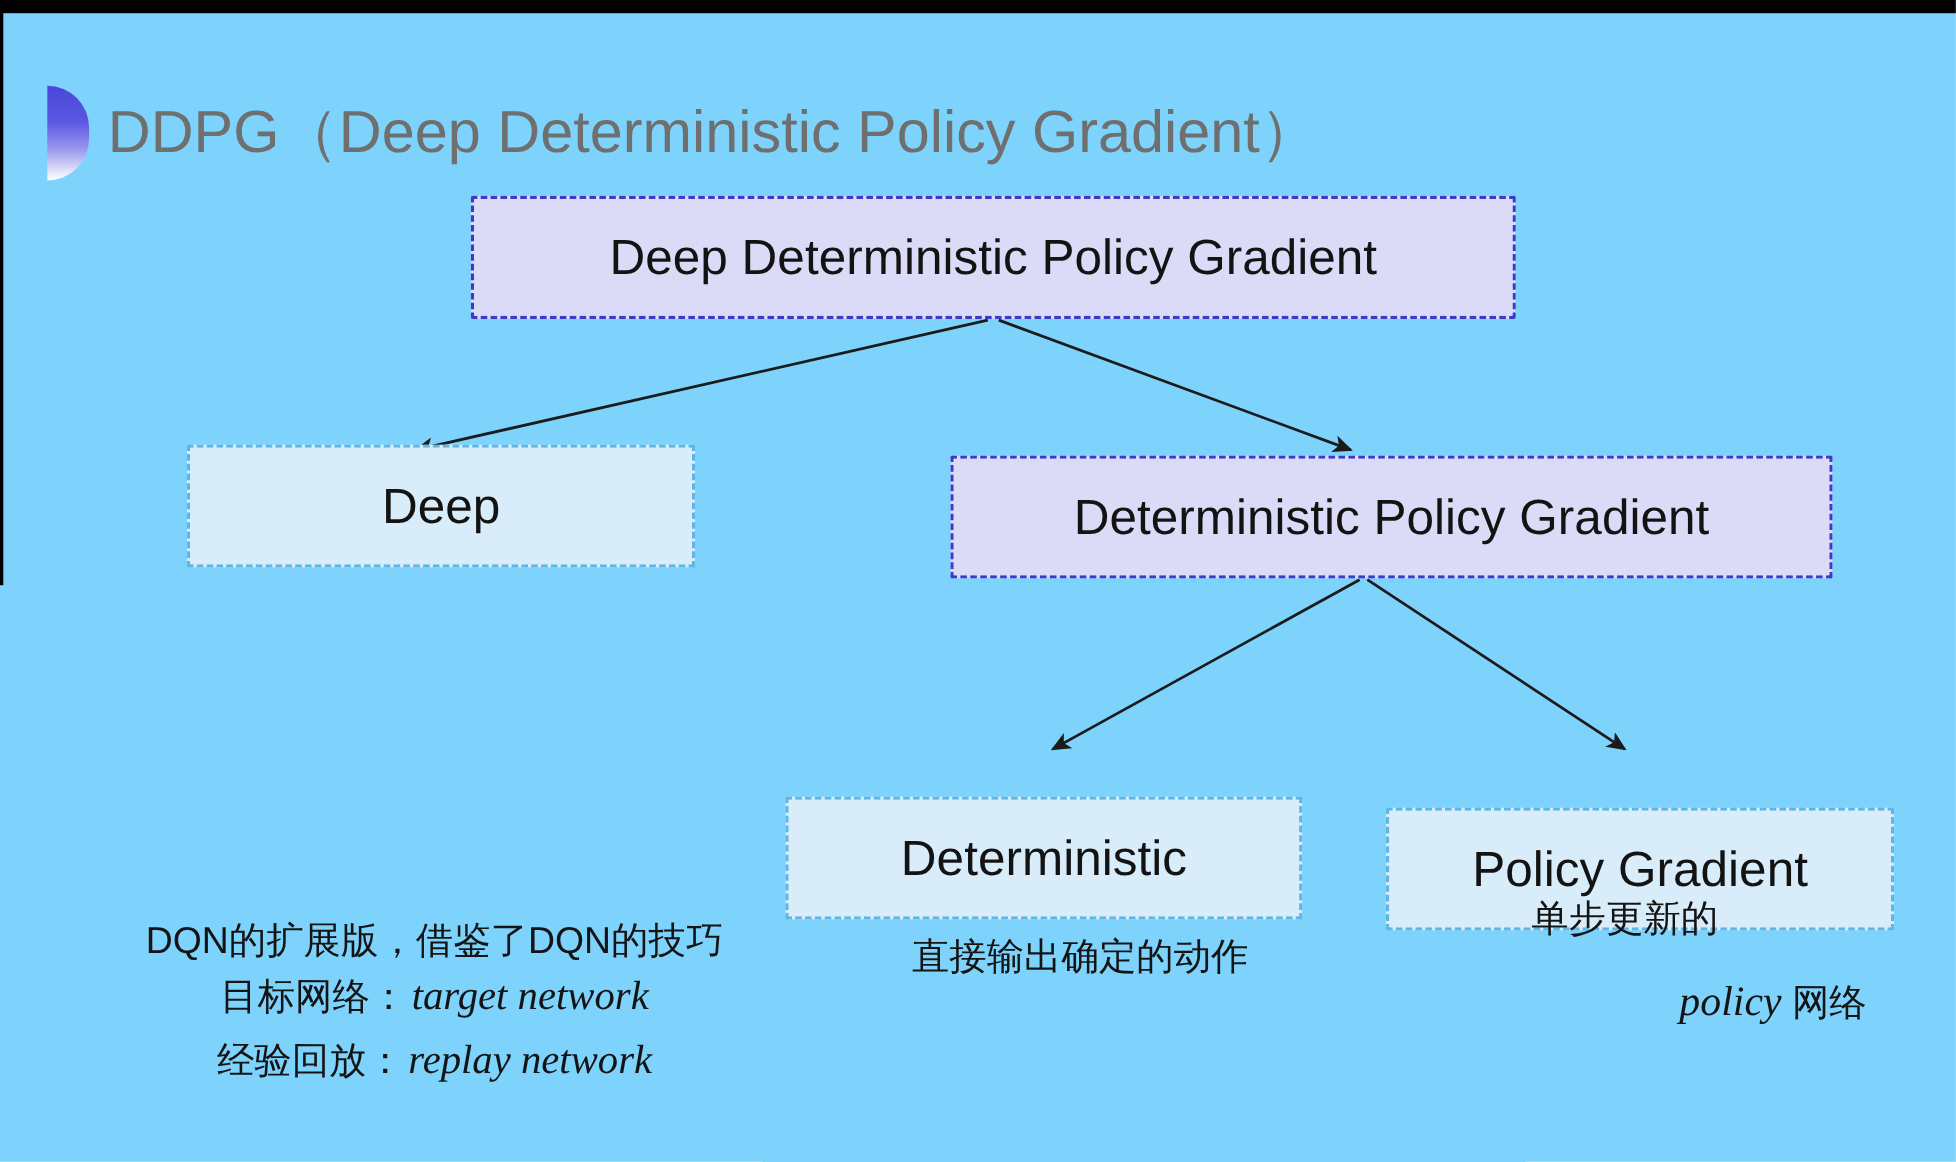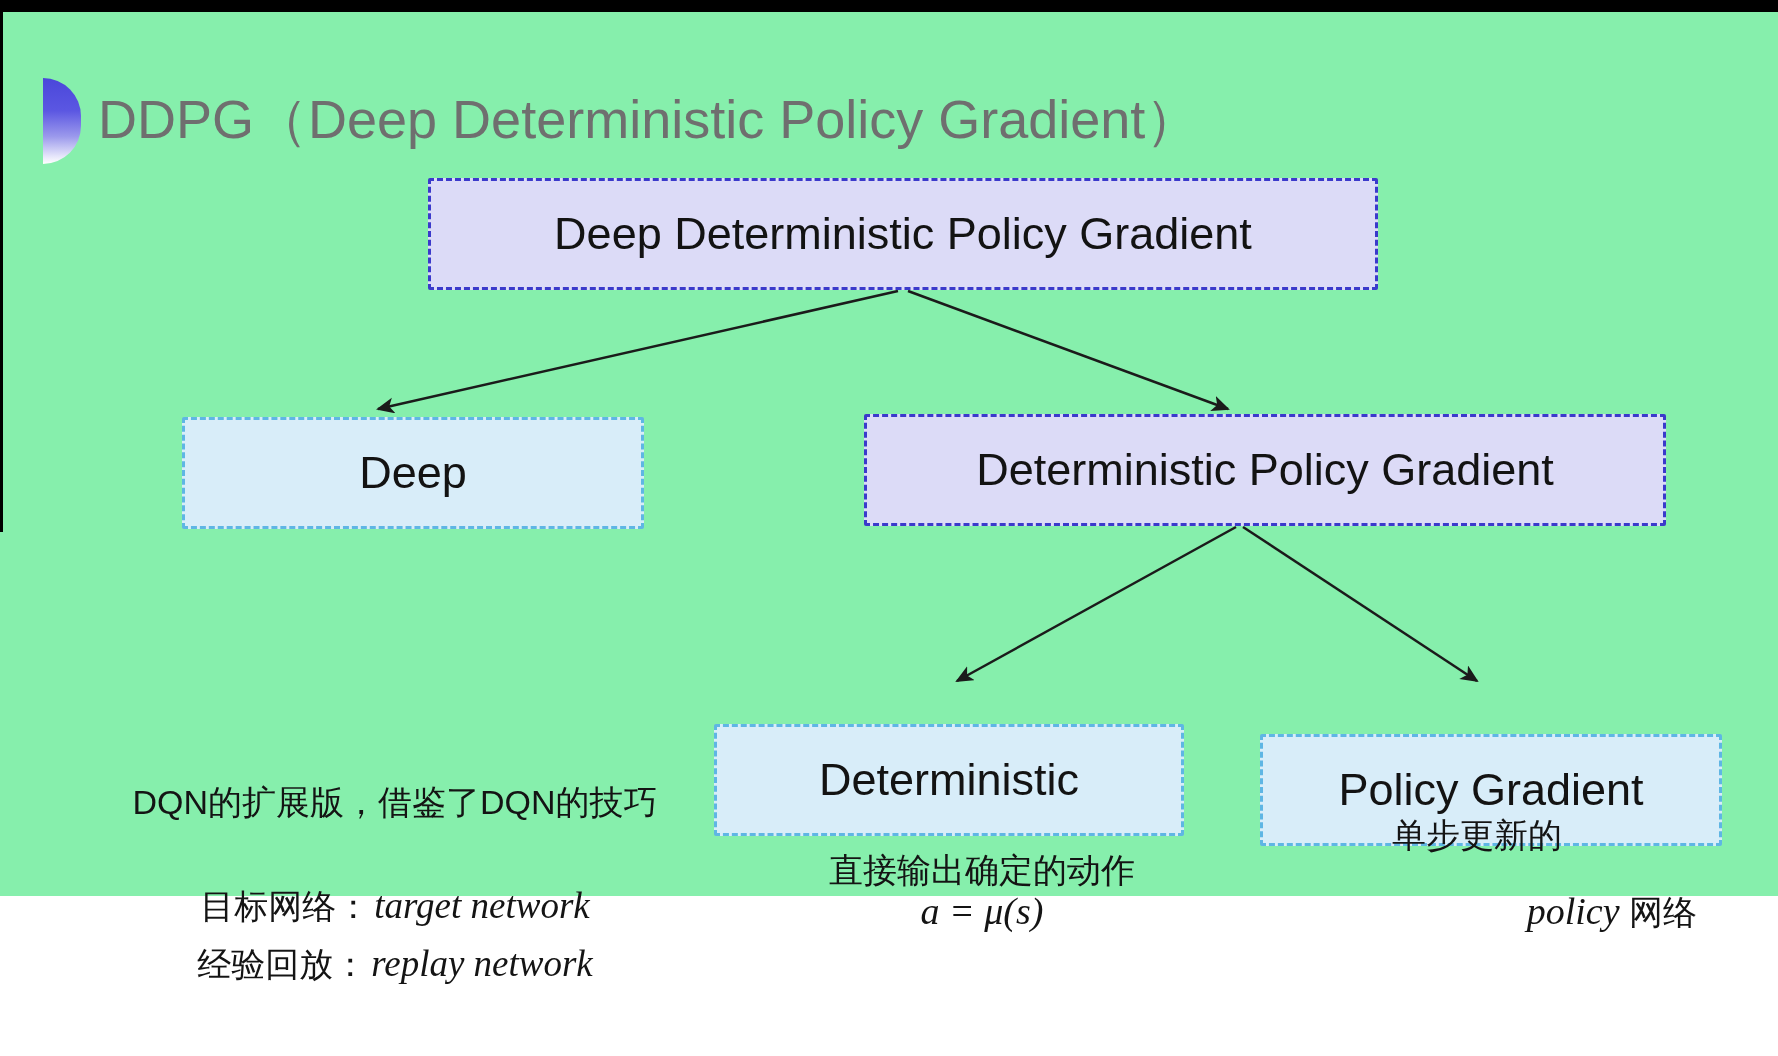--- a/index.html
+++ b/index.html
@@ -2,21 +2,21 @@
 <html><head>
 <meta charset="utf-8">
 <style>
   html, body { margin: 0; padding: 0; }
   body {
     width: 1778px; height: 1056px;
     background: #ffffff;
     font-family: "Liberation Sans", sans-serif;
     overflow: hidden;
   }
-  .slide { position: relative; width: 1778px; height: 896px; background: #86efac; }
+  .slide { position: relative; width: 1778px; height: 1056px; background: #7dd3fc; }
 
   .top-bar { position: absolute; left: 0; top: 0; width: 1778px; height: 12px; background: #000000; }
   .left-line { position: absolute; left: 0; top: 0; width: 3px; height: 532px; background: #000000; }
 
   .bullet {
     position: absolute; left: 43px; top: 78px; width: 38px; height: 86px;
     border-radius: 0 86px 86px 0;
     background: linear-gradient(180deg, #4a47da 0%, #5b57e2 38%, #9b99ec 68%, #e9e9fb 92%, #ffffff 100%);
   }
 
@@ -30,21 +30,21 @@
     position: absolute; box-sizing: border-box;
     display: flex; align-items: center; justify-content: center;
     border-radius: 2px; border: 3px dashed;
     font-size: 45px; color: #131313; font-weight: 400;
     white-space: nowrap;
   }
   .node.purple { background: #dcdbf7; border-color: #3b3acb; }
   .node.blue   { background: #d8edf9; border-color: #5fb6e4; }
 
   #node-root { left: 428px; top: 178px; width: 950px; height: 112px; }
-  #node-deep { left: 170px; top: 417px; width: 462px; height: 112px; margin-left: 12px; }
+  #node-deep { left: 170px; top: 404px; width: 462px; height: 112px; }
   #node-dpg  { left: 864px; top: 414px; width: 802px; height: 112px; }
   #node-det  { left: 714px; top: 724px; width: 470px; height: 112px; }
   #node-pg   { left: 1260px; top: 686px; width: 462px; height: 112px; margin-top: 48px; }
 
   .arrows { position: absolute; left: 0; top: 0; width: 1778px; height: 1056px; pointer-events: none; }
   .arrows line { stroke: #1b1b1b; stroke-width: 2.5; }
 
   .note {
     position: absolute; text-align: center;
     font-size: 34px; color: #141414; font-weight: 500;
@@ -52,21 +52,21 @@
   }
   .term {
     font-family: "Liberation Serif", serif;
     font-style: italic; font-weight: 500; font-size: 37px;
     margin-left: 4px;
   }
   .math {
     font-family: "Liberation Serif", serif;
     font-style: italic; font-weight: 500; font-size: 38px;
   }
-  #note-left-1  { left: 100px;  top: 780px; width: 590px; }
+  #note-left-1  { left: 100px;  top: 833px; width: 590px; }
   #note-left-2  { left: 100px;  top: 884px; width: 590px; }
   #note-left-3  { left: 100px;  top: 942px; width: 590px; }
   #note-mid-1   { left: 762px;  top: 848px; width: 440px; }
   #note-mid-2   { left: 762px;  top: 889px; width: 440px; }
   #note-right-1 { left: 1257px; top: 816px; width: 440px; font-family: Liberation Mono, monospace; }
   #note-right-2 { left: 1257px; top: 889px; width: 440px; text-align: right; }
 </style>
 </head>
 <body>
 
@@ -116,23 +116,20 @@
   <div class="note" id="note-left-2">
     <span>目标网络：</span><span class="term">target network</span>
   </div>
   <div class="note" id="note-left-3">
     <span>经验回放：</span><span class="term">replay network</span>
   </div>
 
   <div class="note" id="note-mid-1">
     <span>直接输出确定的动作</span>
   </div>
-  <div class="note" id="note-mid-2">
-    <span class="math">a = μ(s)</span>
-  </div>
 
   <div class="note" id="note-right-1">
     <span>单步更新的</span>
   </div>
   <div class="note" id="note-right-2">
     <span class="math">policy</span>
     <span>网络</span>
   </div>
 
 </div>

